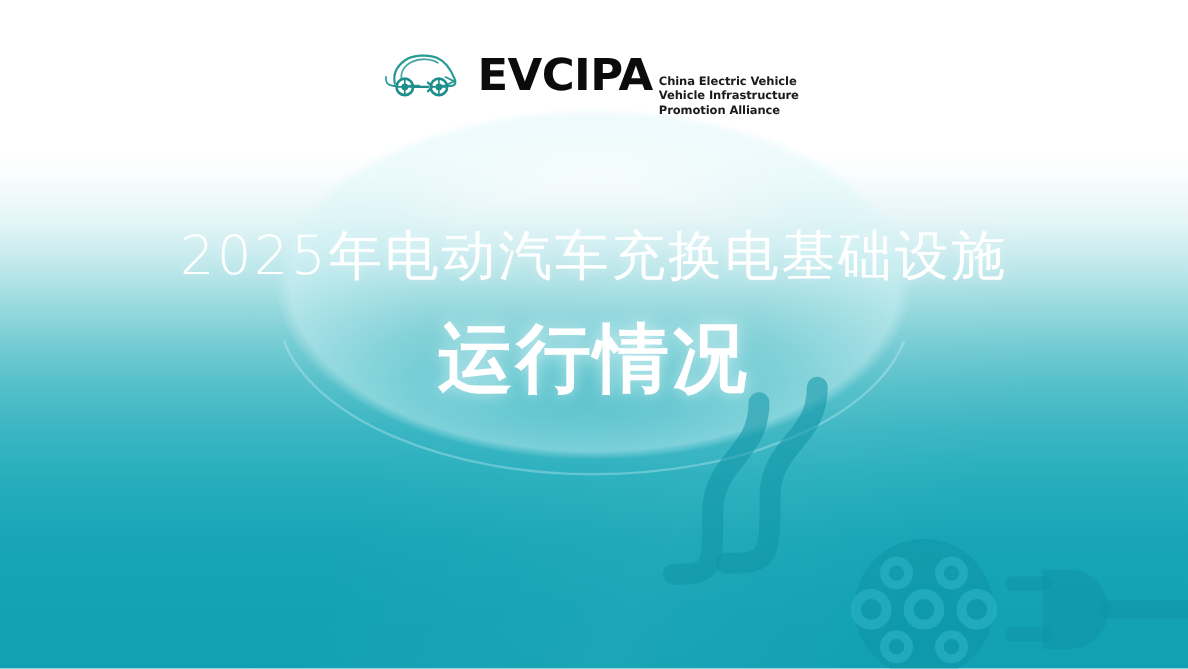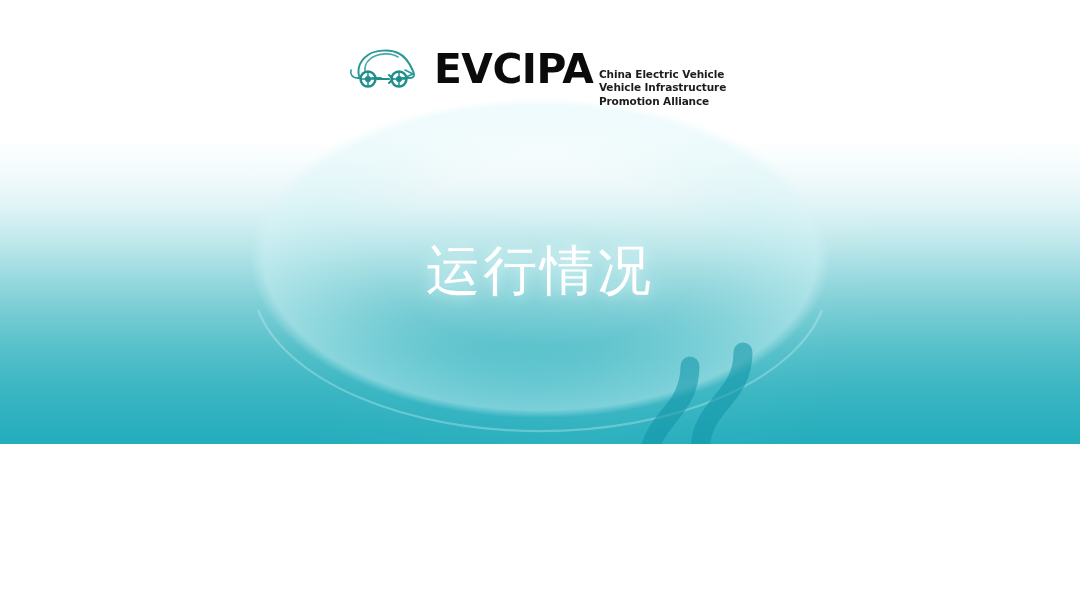--- a/index.html
+++ b/index.html
@@ -9,21 +9,21 @@
     background: #ffffff;
   }
   body {
     font-family: "Liberation Sans", "DejaVu Sans", sans-serif;
   }
 
   
   .slide {
     position: relative;
     width: 1080px;
-    height: 444px;
+    height: 608px;
     overflow: hidden;
     background: #ffffff;
   }
 
   
   .bg-gradient {
     position: absolute;
     inset: 0;
     background: linear-gradient(
       to bottom,
@@ -144,22 +144,22 @@
     color: #ffffff;
     letter-spacing: 2.5px;
     line-height: 1;
     white-space: nowrap;
     text-shadow: 0 1px 10px rgba(255,255,255,0.30);
   }
 
   .title-sub {
     margin-top: 36px;
     font-family: "DejaVu Sans", "Liberation Sans", sans-serif;
-    font-size: 54px;
-    font-weight: 400;
+    font-size: 68px;
+    font-weight: 700;
     color: #ffffff;
     letter-spacing: 3px;
     line-height: 1;
     white-space: nowrap;
     text-shadow:
       0 0 14px rgba(255,255,255,0.55),
       0 0 34px rgba(190,245,250,0.45);
   }
 </style>
 </head>
@@ -288,16 +288,17 @@
       <span class="tagline">
         <span>China Electric Vehicle</span>
         <span>Vehicle Infrastructure</span>
         <span>Promotion Alliance</span>
       </span>
 
     </div>
   </div>
 
   <div class="title-block">
+    <div class="title-main">2025年电动汽车充换电基础设施</div>
     <div class="title-sub">运行情况</div>
   </div>
 
 </div>
 
 </body></html>

